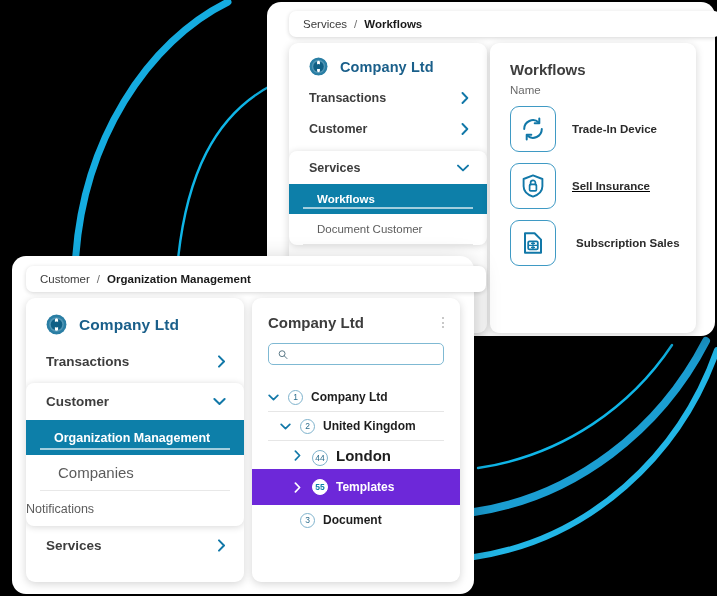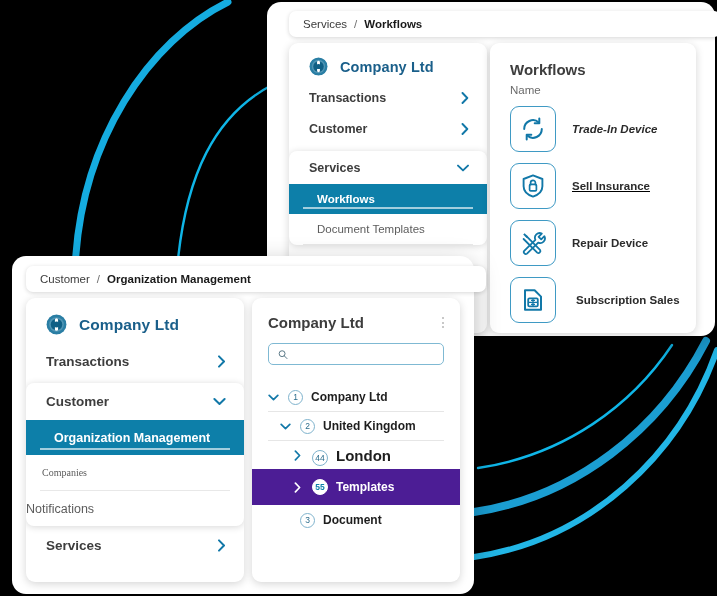--- a/index.html
+++ b/index.html
@@ -123,21 +123,21 @@
     border: 0; outline: 0; background: transparent;
     font-family: "Liberation Sans", sans-serif;
     font-size: 11px; color: #333;
     width: 100%; padding: 0 0 0 7px;
   }
   .tree-row {
     display: flex; align-items: center;
     box-sizing: border-box;
     position: relative;
   }
-  .tree-row.sel { background: #4c1d95; }
+  .tree-row.sel { background: #6d28d9; }
   .tree-row.sel .tree-label { color: #ffffff; }
   .tree-row.sel .badge { background: #ffffff; border-color: #ffffff; color: #0d7fa9; font-weight: bold; }
   .tree-row.sel .tw { color: #ffffff; }
   .tw { color: #1278a8; display: flex; align-items: center; justify-content: center; width: 14px; }
   .badge {
     border: 1px solid #7fb3cd;
     border-radius: 50%;
     color: #2b6c8c;
     display: flex; align-items: center; justify-content: center;
     box-sizing: border-box;
@@ -207,31 +207,31 @@
               </svg>
           </span>
         </div>
 
         <div class="subitem sel" style="height:30px; padding-left:28px; font-size:11.5px;">
           <span>Workflows</span>
           <span class="underline"></span>
         </div>
 
         <div class="subitem" style="height:30px; padding-left:28px; font-size:11.5px;">
-          <span>Document Templates</span>
+          <span>Document Customer</span>
         </div>
         <div class="divider" style="margin:0 14px;"></div>
       </div>
     </div>
 
     <div class="panel" style="left:223px; top:41px; width:206px; height:290px;">
       <div class="wf-title" style="font-size:15px; margin:18px 0 0 20px;">Workflows</div>
       <div class="wf-sub" style="font-size:11.5px; margin:6px 0 0 20px;">Name</div>
 
-      <div class="wf-row" style="margin:10px 0 0 20px; gap:16px;font-style:italic;">
+      <div class="wf-row" style="margin:10px 0 0 20px; gap:16px;">
         <span class="wf-icon" style="width:44px; height:44px;">
           <svg width="26" height="26" viewBox="0 0 26 26">
             <path d="M4.2 13 a8.8 8.8 0 0 1 14.6 -6.6" stroke="#1278a8" stroke-width="2" fill="none" stroke-linecap="round"></path>
             <path d="M21.8 13 a8.8 8.8 0 0 1 -14.6 6.6" stroke="#1278a8" stroke-width="2" fill="none" stroke-linecap="round"></path>
             <path d="M19.3 2.6 L19.3 7.2 L14.7 7.2" stroke="#1278a8" stroke-width="2" fill="none" stroke-linecap="round" stroke-linejoin="round"></path>
             <path d="M6.7 23.4 L6.7 18.8 L11.3 18.8" stroke="#1278a8" stroke-width="2" fill="none" stroke-linecap="round" stroke-linejoin="round"></path>
           </svg>
         </span>
         <span class="wf-label" style="font-size:11.5px;">Trade-In Device</span>
       </div>
@@ -240,30 +240,20 @@
         <span class="wf-icon" style="width:44px; height:44px;">
           <svg width="26" height="26" viewBox="0 0 26 26">
             <path d="M13 2.4 L22.4 6 v7.2 c0 5.4 -4.4 8.7 -9.4 10.4 C8 21.9 3.6 18.6 3.6 13.2 V6 Z" stroke="#1278a8" stroke-width="1.9" fill="none" stroke-linejoin="round"></path>
             <path d="M10.6 11.6 v-1.9 a2.4 2.4 0 0 1 4.8 0 v1.9" stroke="#1278a8" stroke-width="1.7" fill="none" stroke-linecap="round"></path>
             <rect x="9.6" y="11.4" width="6.8" height="6.4" rx="1.1" stroke="#1278a8" stroke-width="1.7" fill="none"></rect>
           </svg>
         </span>
         <span class="wf-label" style="font-size:11.5px;">Sell Insurance</span>
       </div>
 
-      <div class="wf-row" style="margin:11px 0 0 20px; gap:16px;">
-        <span class="wf-icon" style="width:44px; height:44px;">
-          <svg width="26" height="26" viewBox="0 0 26 26">
-            <path d="M4.6 3.2 L8 6.6 L6.6 8 L3.2 4.6 Z" fill="#1278a8"></path>
-            <path d="M6.4 6.2 L20 19.8 a2 2 0 0 1 -2.8 2.8 L3.6 9" stroke="#1278a8" stroke-width="1.8" fill="none" stroke-linecap="round" stroke-linejoin="round"></path>
-            <path d="M21.8 3.6 a4.7 4.7 0 0 0 -6.4 6.2 L4.2 20.8 a2 2 0 0 0 2.8 2.8 L18.2 12.6 a4.7 4.7 0 0 0 6.2 -6.4 L21.2 9.4 L18.6 6.8 Z" stroke="#1278a8" stroke-width="1.8" fill="none" stroke-linejoin="round"></path>
-          </svg>
-        </span>
-        <span class="wf-label" style="font-size:11.5px;">Repair Device</span>
-      </div>
 
       <div class="wf-row" style="margin:11px 0 0 20px; gap:20px;">
         <span class="wf-icon" style="width:44px; height:44px;">
           <svg width="26" height="26" viewBox="0 0 26 26">
             <path d="M5 3.2 h9.6 L21 9.6 V22.8 H5 Z" stroke="#1278a8" stroke-width="2" fill="none" stroke-linejoin="round"></path>
             <rect x="8.2" y="11.4" width="9.6" height="8" rx="1.2" stroke="#1278a8" stroke-width="1.8" fill="none"></rect>
             <path d="M8.2 15.4 h9.6 M13 11.4 v8 M11 13.4 h4 M11 17.4 h4" stroke="#1278a8" stroke-width="1.3" fill="none"></path>
           </svg>
         </span>
         <span class="wf-label" style="font-size:11.5px;">Subscription Sales</span>
@@ -309,21 +299,21 @@
                 <path d="M1.4 2 L6.5 7 L11.6 2" stroke="#1278a8" stroke-width="2" fill="none" stroke-linecap="round" stroke-linejoin="round"></path>
               </svg>
           </span>
         </div>
 
         <div class="subitem sel" style="height:35px; padding-left:28px; font-size:12.5px;">
           <span>Organization Management</span>
           <span class="underline"></span>
         </div>
 
-        <div class="subitem" style="height:35px; padding-left:16px; font-size:10px;font-family:Liberation Serif, serif;">
+        <div class="subitem" style="height:35px; padding-left:32px; font-size:15px;">
           <span>Companies</span>
         </div>
         <div class="divider" style="margin:0 14px;"></div>
 
         <div class="subitem" style="height:35px; font-size:12.5px;">
           <span>Notifications</span>
         </div>
       </div>
 
       <div class="nav-row" style="height:38px; padding:0 18px 0 20px; font-size:13.5px;">

